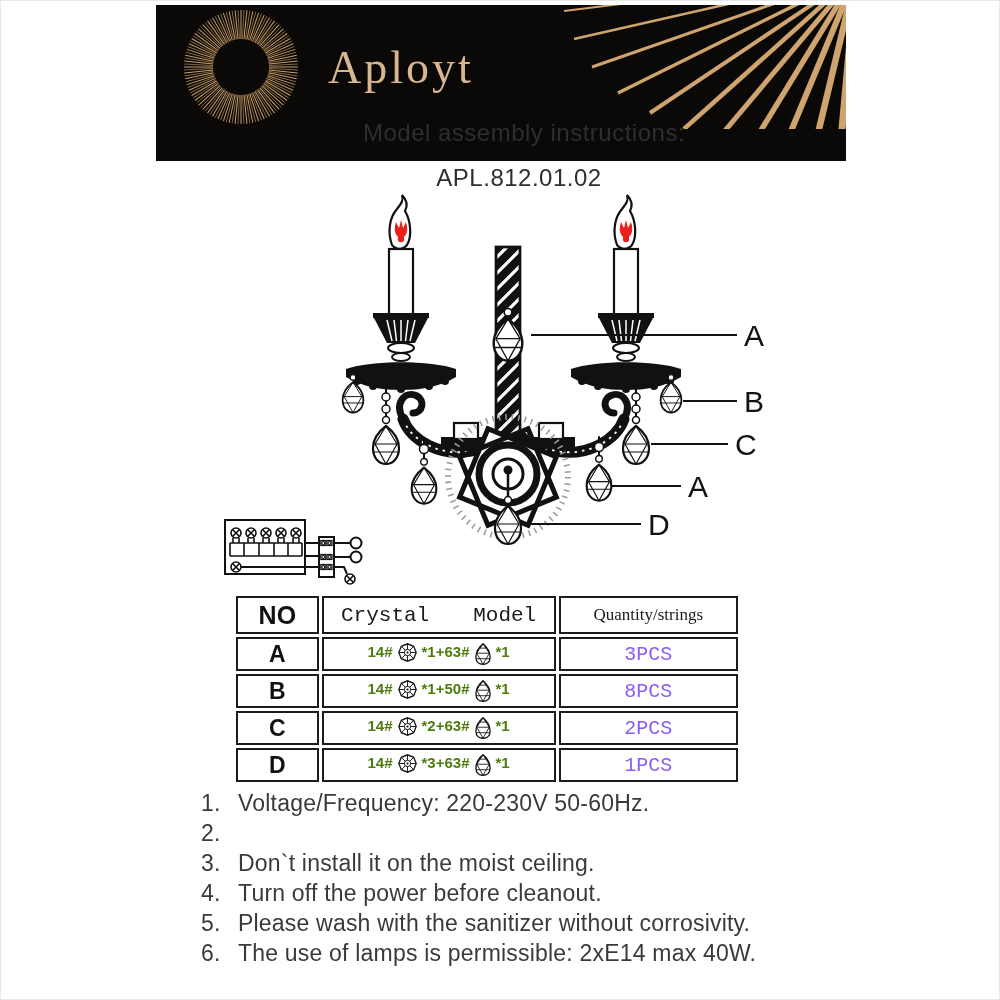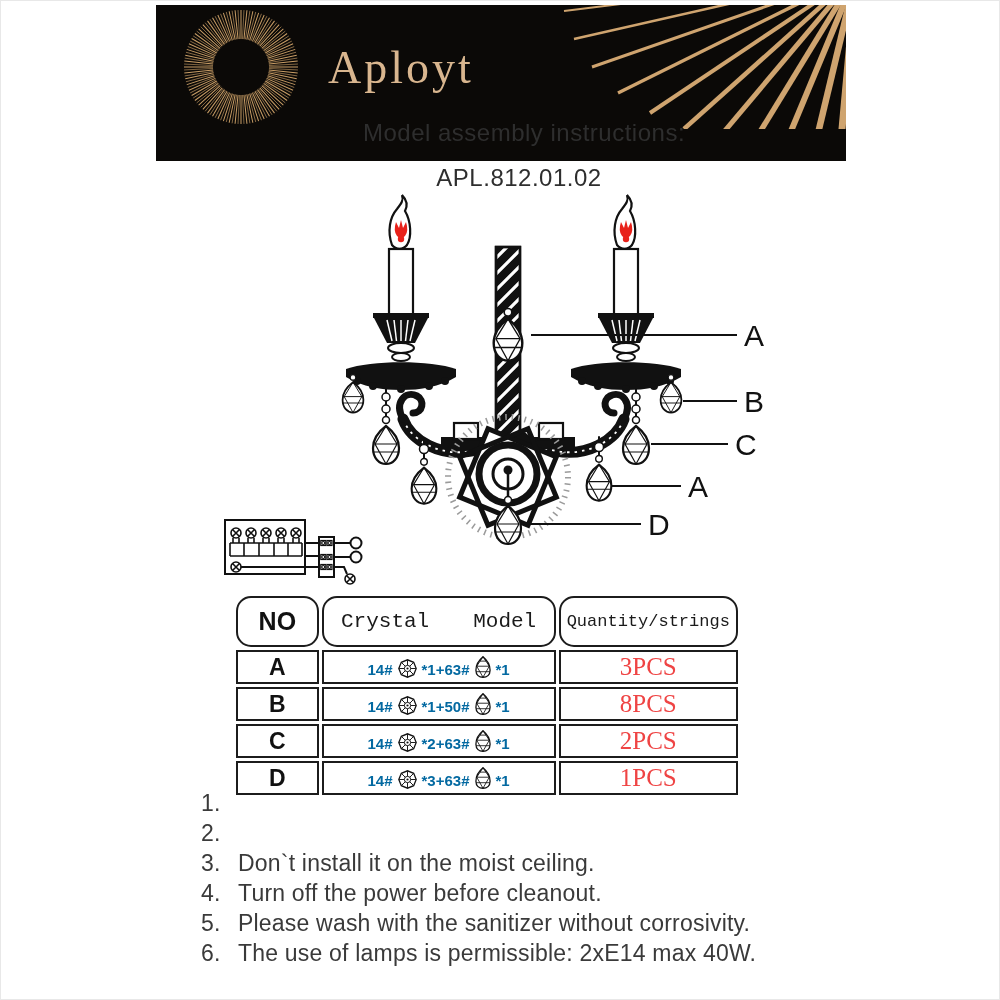--- a/index.html
+++ b/index.html
@@ -30,32 +30,32 @@
     position:absolute; left:232px; top:592px; width:508px;
     border-collapse:separate; border-spacing:3px; background:#fff;
   }
   .parts-table td {
     border:2px solid #1c1c1c; text-align:center; vertical-align:middle;
     background:#fff; padding:0;
   }
   .parts-table .col-no { width:82px; }
   .parts-table .col-crystal { width:232px; }
   .parts-table .col-qty { width:178px; }
-  .hdr-row td { height:51px;border-radius:15px; }
+  .hdr-row td { height:38px; }
   .body-row td { height:34px; }
   .hdr-no { font-size:25px; font-weight:bold; color:#111; }
   .hdr-crystal { font-family:"Liberation Mono", monospace; font-size:21px; color:#1a1a1a; }
   .hdr-crystal .cell-flex { display:flex; justify-content:center; gap:44px; }
-  .hdr-qty { font-family:Liberation Mono, monospace; font-size:17px; color:#1a1a1a; }
+  .hdr-qty { font-family:Liberation Serif, serif; font-size:17px; color:#1a1a1a; }
   .row-letter { font-size:23px; font-weight:bold; color:#111; }
   .crystal-cell .cell-flex {
-    display:flex; justify-content:center; align-items:flex-end; gap:5px;
-    font-size:15px; font-weight:bold; color:#0369a1;
-  }
-  .qty-cell { font-family:Liberation Serif, serif; font-size:25px; color:#ef4444; }
+    display:flex; justify-content:center; align-items:flex-start; gap:5px;
+    font-size:15px; font-weight:bold; color:#4d7c0f;
+  }
+  .qty-cell { font-family:Liberation Mono, monospace; font-size:20px; color:#8b5cf6; }
   .icon-bead, .icon-drop { display:inline-block; vertical-align:middle; }
   .instructions {
     position:absolute; left:200px; top:789px; width:670px; list-style:none;
   }
   .instr-item {
     display:flex; align-items:flex-start; height:30px;
     font-size:23px; color:#3a3a3a; letter-spacing:0.2px;
   }
   .instr-num { width:37px; flex:0 0 37px; }
   .hidden-defs { position:absolute; width:0; height:0; overflow:hidden; }
@@ -419,20 +419,21 @@
         </div>
       </td>
       <td class="qty-cell">1PCS</td>
     </tr>
   </tbody>
     </table>
 
   <ul class="instructions">
     <li class="instr-item">
       <span class="instr-num">1.</span>
+      <span>Voltage/Frequency: 220-230V 50-60Hz.</span>
     </li>
     <li class="instr-item">
       <span class="instr-num">2.</span>
     </li>
     <li class="instr-item">
       <span class="instr-num">3.</span>
       <span>Don`t install it on the moist ceiling.</span>
     </li>
     <li class="instr-item">
       <span class="instr-num">4.</span>

